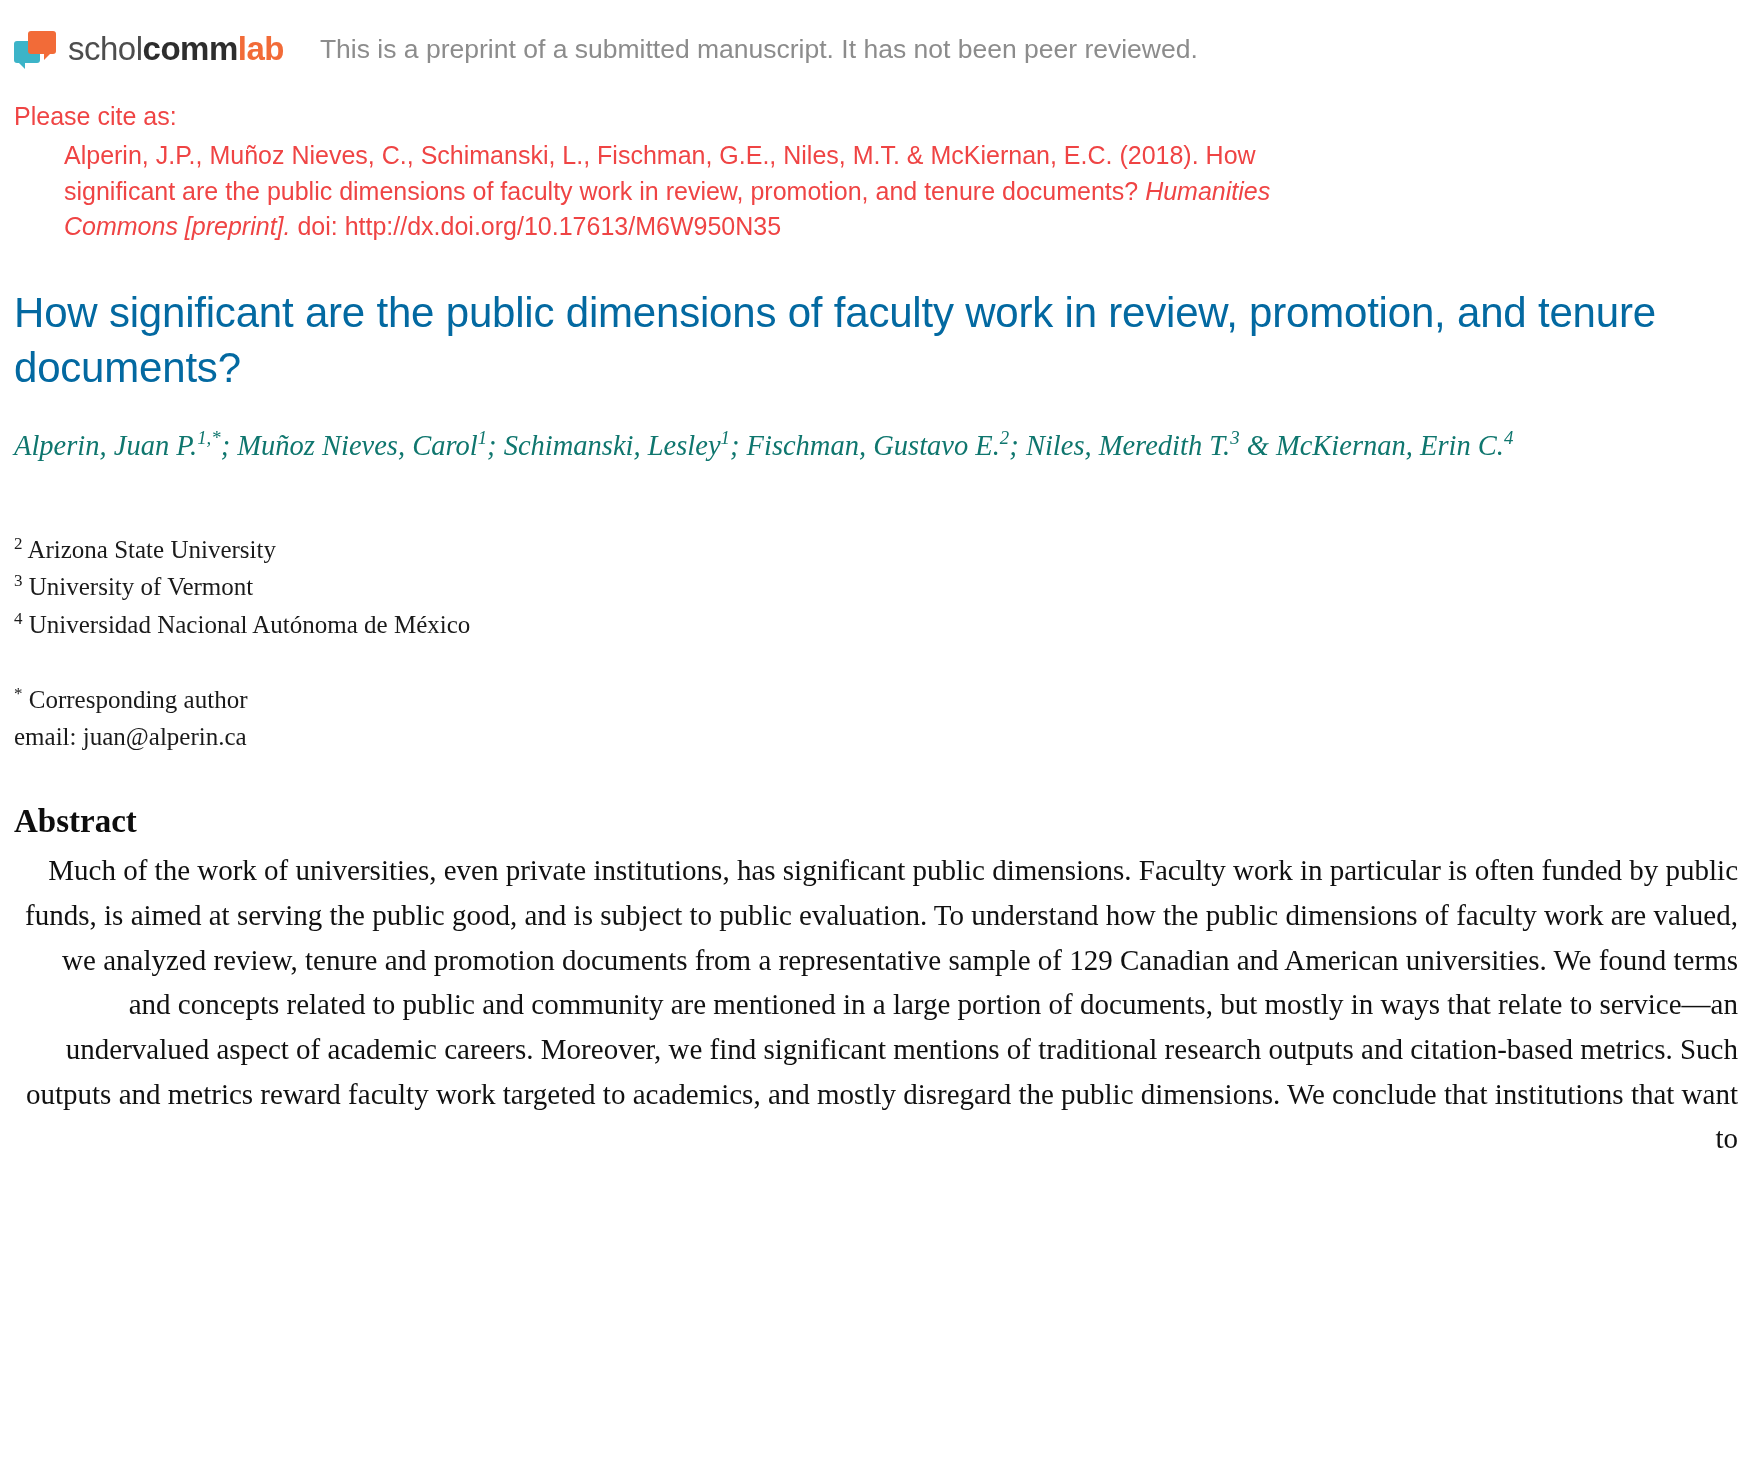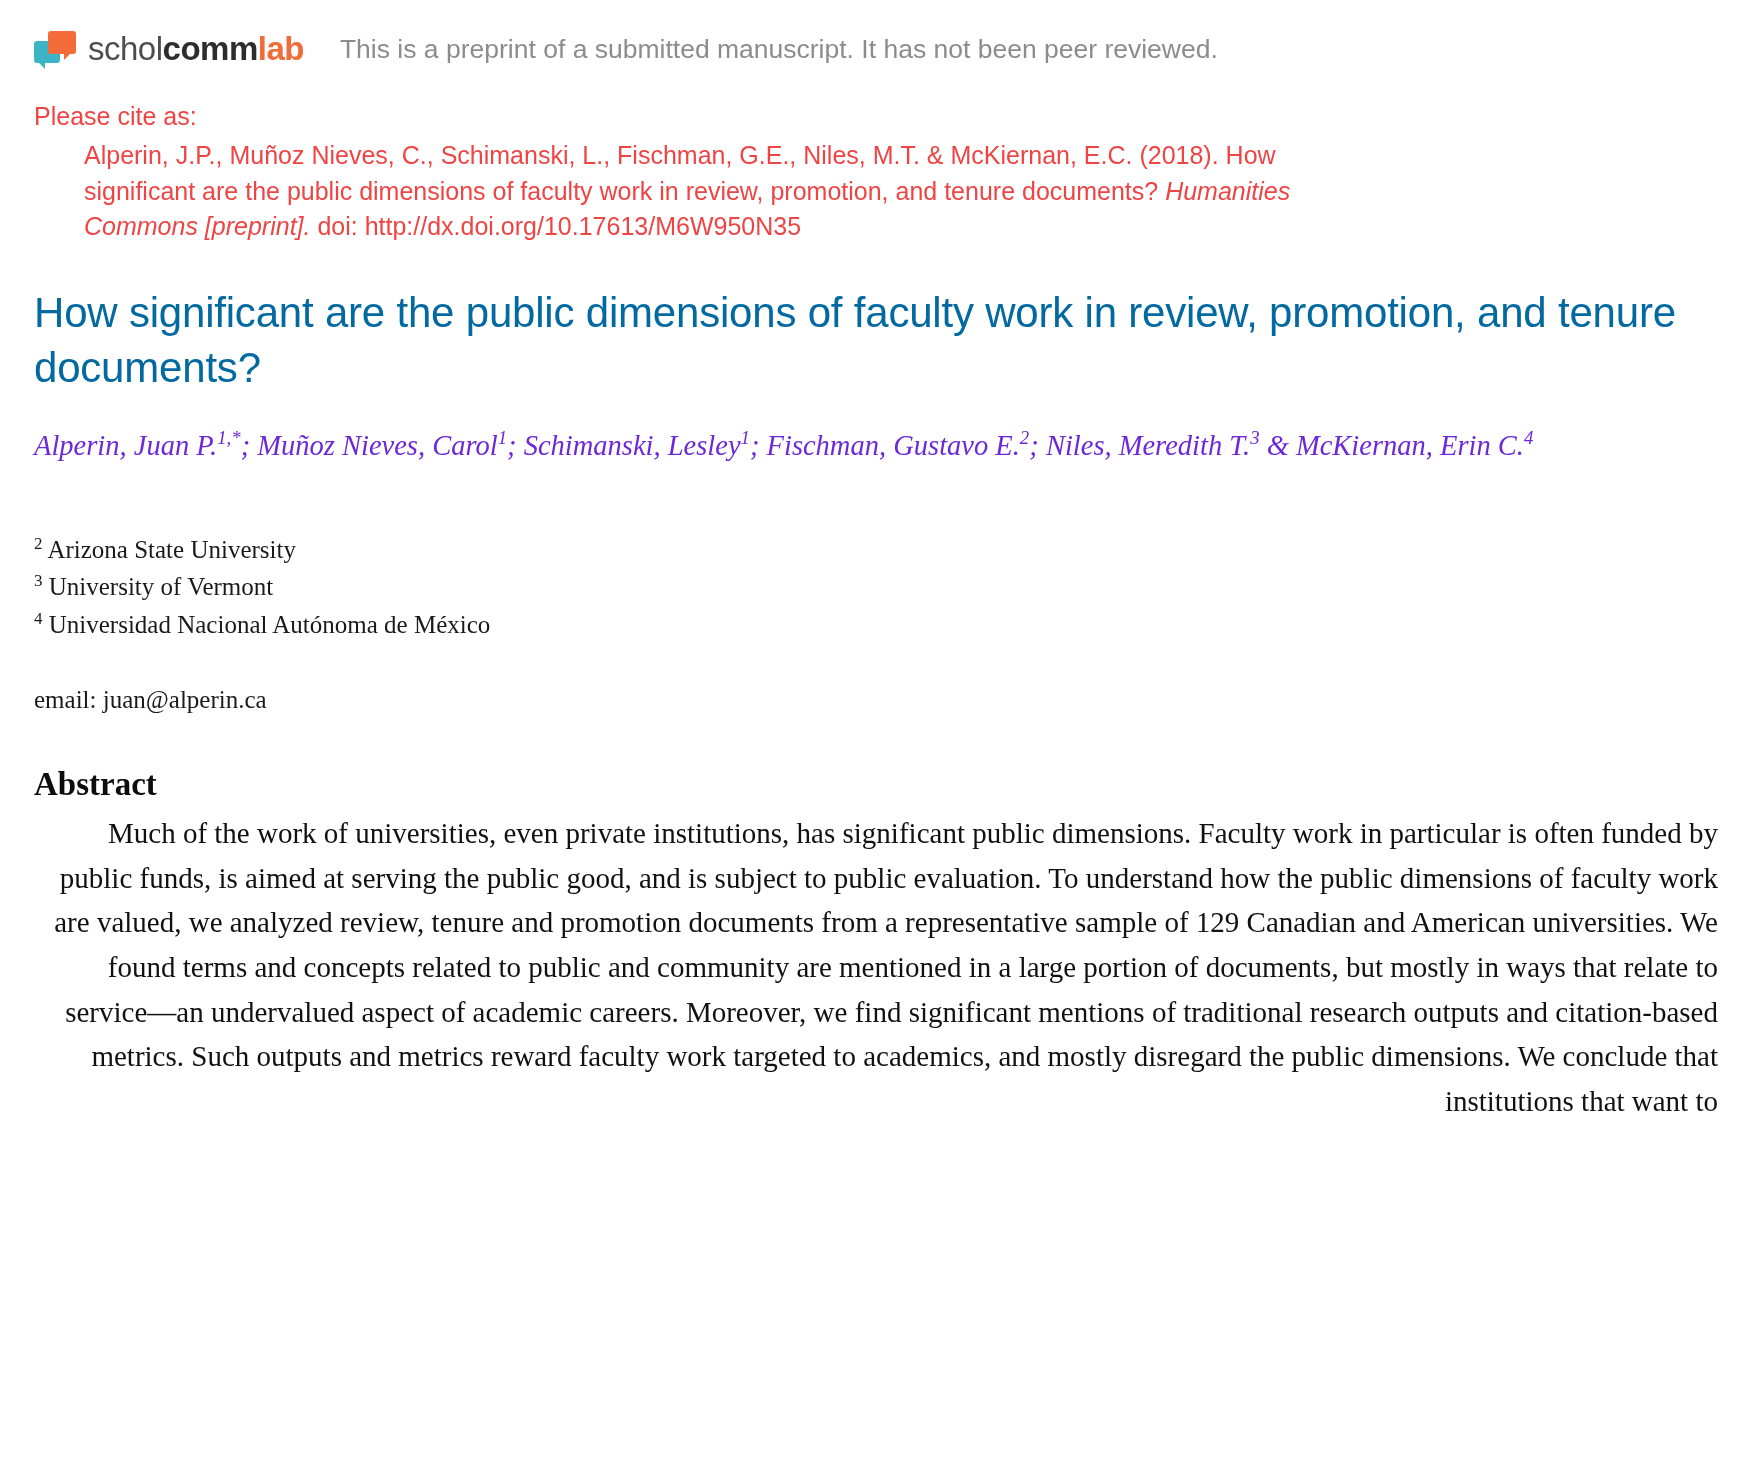--- a/index.html
+++ b/index.html
@@ -12,21 +12,21 @@
     height: 1472px;
     overflow: hidden;
     font-family: "Liberation Serif", serif;
     color: #1a1a1a;
   }
   .page {
     position: relative;
     width: 1752px;
     height: 1472px;
     box-sizing: border-box;
-    padding: 0 34px;
+    padding: 0 14px;
   }
 
   
   .header-row {
     display: flex;
     align-items: center;
     height: 74px;
     padding-top: 12px;
   }
   .logo {
@@ -125,21 +125,21 @@
     margin-top: 40px;
     letter-spacing: -0.2px;
   }
 
   
   .authors {
     font-family: "Liberation Serif", serif;
     font-style: italic;
     font-size: 28.5px;
     line-height: 1.5;
-    color: #6d28d9;
+    color: #0f766e;
     margin-top: 22px;
   }
   .authors sup { font-size: 0.66em; font-style: italic; }
 
   
   .affils {
     margin-top: 64px;
     font-size: 25px;
     line-height: 1.48;
     color: #1a1a1a;
@@ -204,19 +204,20 @@
     <span>McKiernan, Erin C.</span><sup>4</sup>
   </div>
 
   <div class="affils">
     <div class="aff"><sup>2</sup> <span>Arizona State University</span></div>
     <div class="aff"><sup>3</sup> <span>University of Vermont</span></div>
     <div class="aff"><sup>4</sup> <span>Universidad Nacional Autónoma de México</span></div>
   </div>
 
   <div class="corresponding">
+    <div><sup>*</sup> <span>Corresponding author</span></div>
     <div>email: juan@alperin.ca</div>
   </div>
 
   <div class="abstract-heading">Abstract</div>
   <div class="abstract-body">Much of the work of universities, even private institutions, has significant public dimensions. Faculty work in particular is often funded by public funds, is aimed at serving the public good, and is subject to public evaluation. To understand how the public dimensions of faculty work are valued, we analyzed review, tenure and promotion documents from a representative sample of 129 Canadian and American universities. We found terms and concepts related to public and community are mentioned in a large portion of documents, but mostly in ways that relate to service—an undervalued aspect of academic careers. Moreover, we find significant mentions of traditional research outputs and citation-based metrics. Such outputs and metrics reward faculty work targeted to academics, and mostly disregard the public dimensions. We conclude that institutions that want to</div>
 
 </div>
 
 </body></html>

